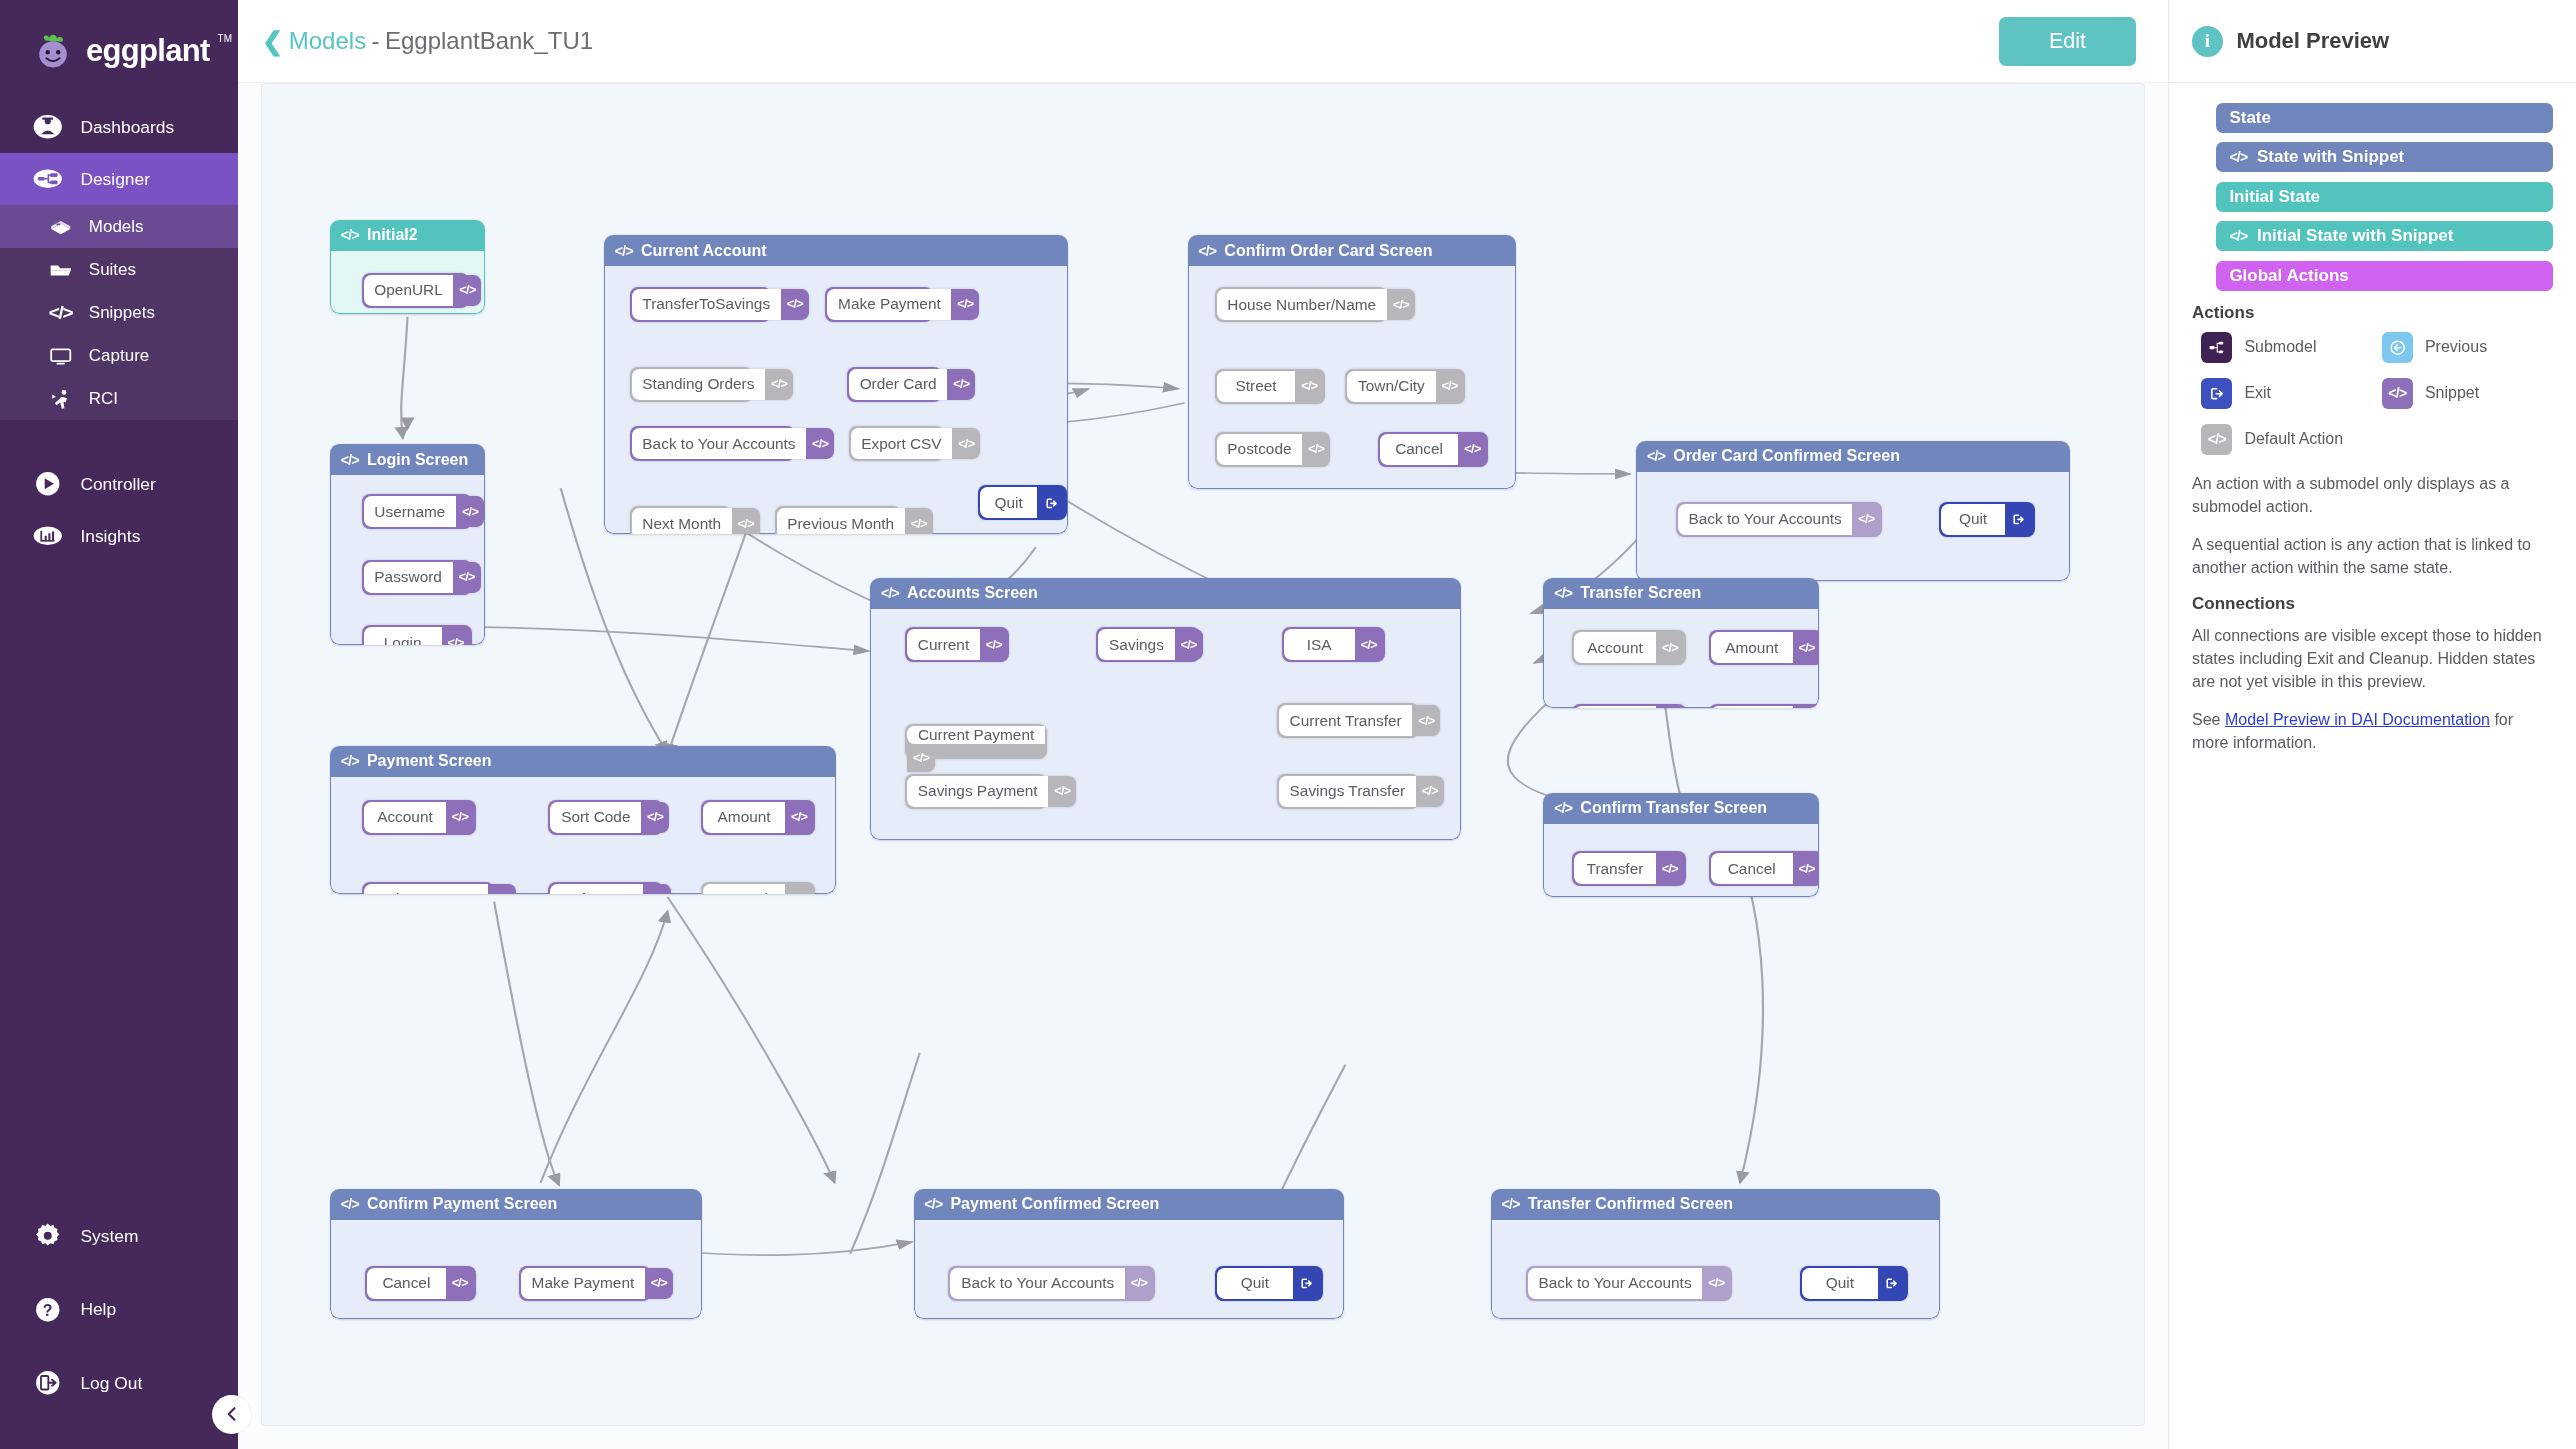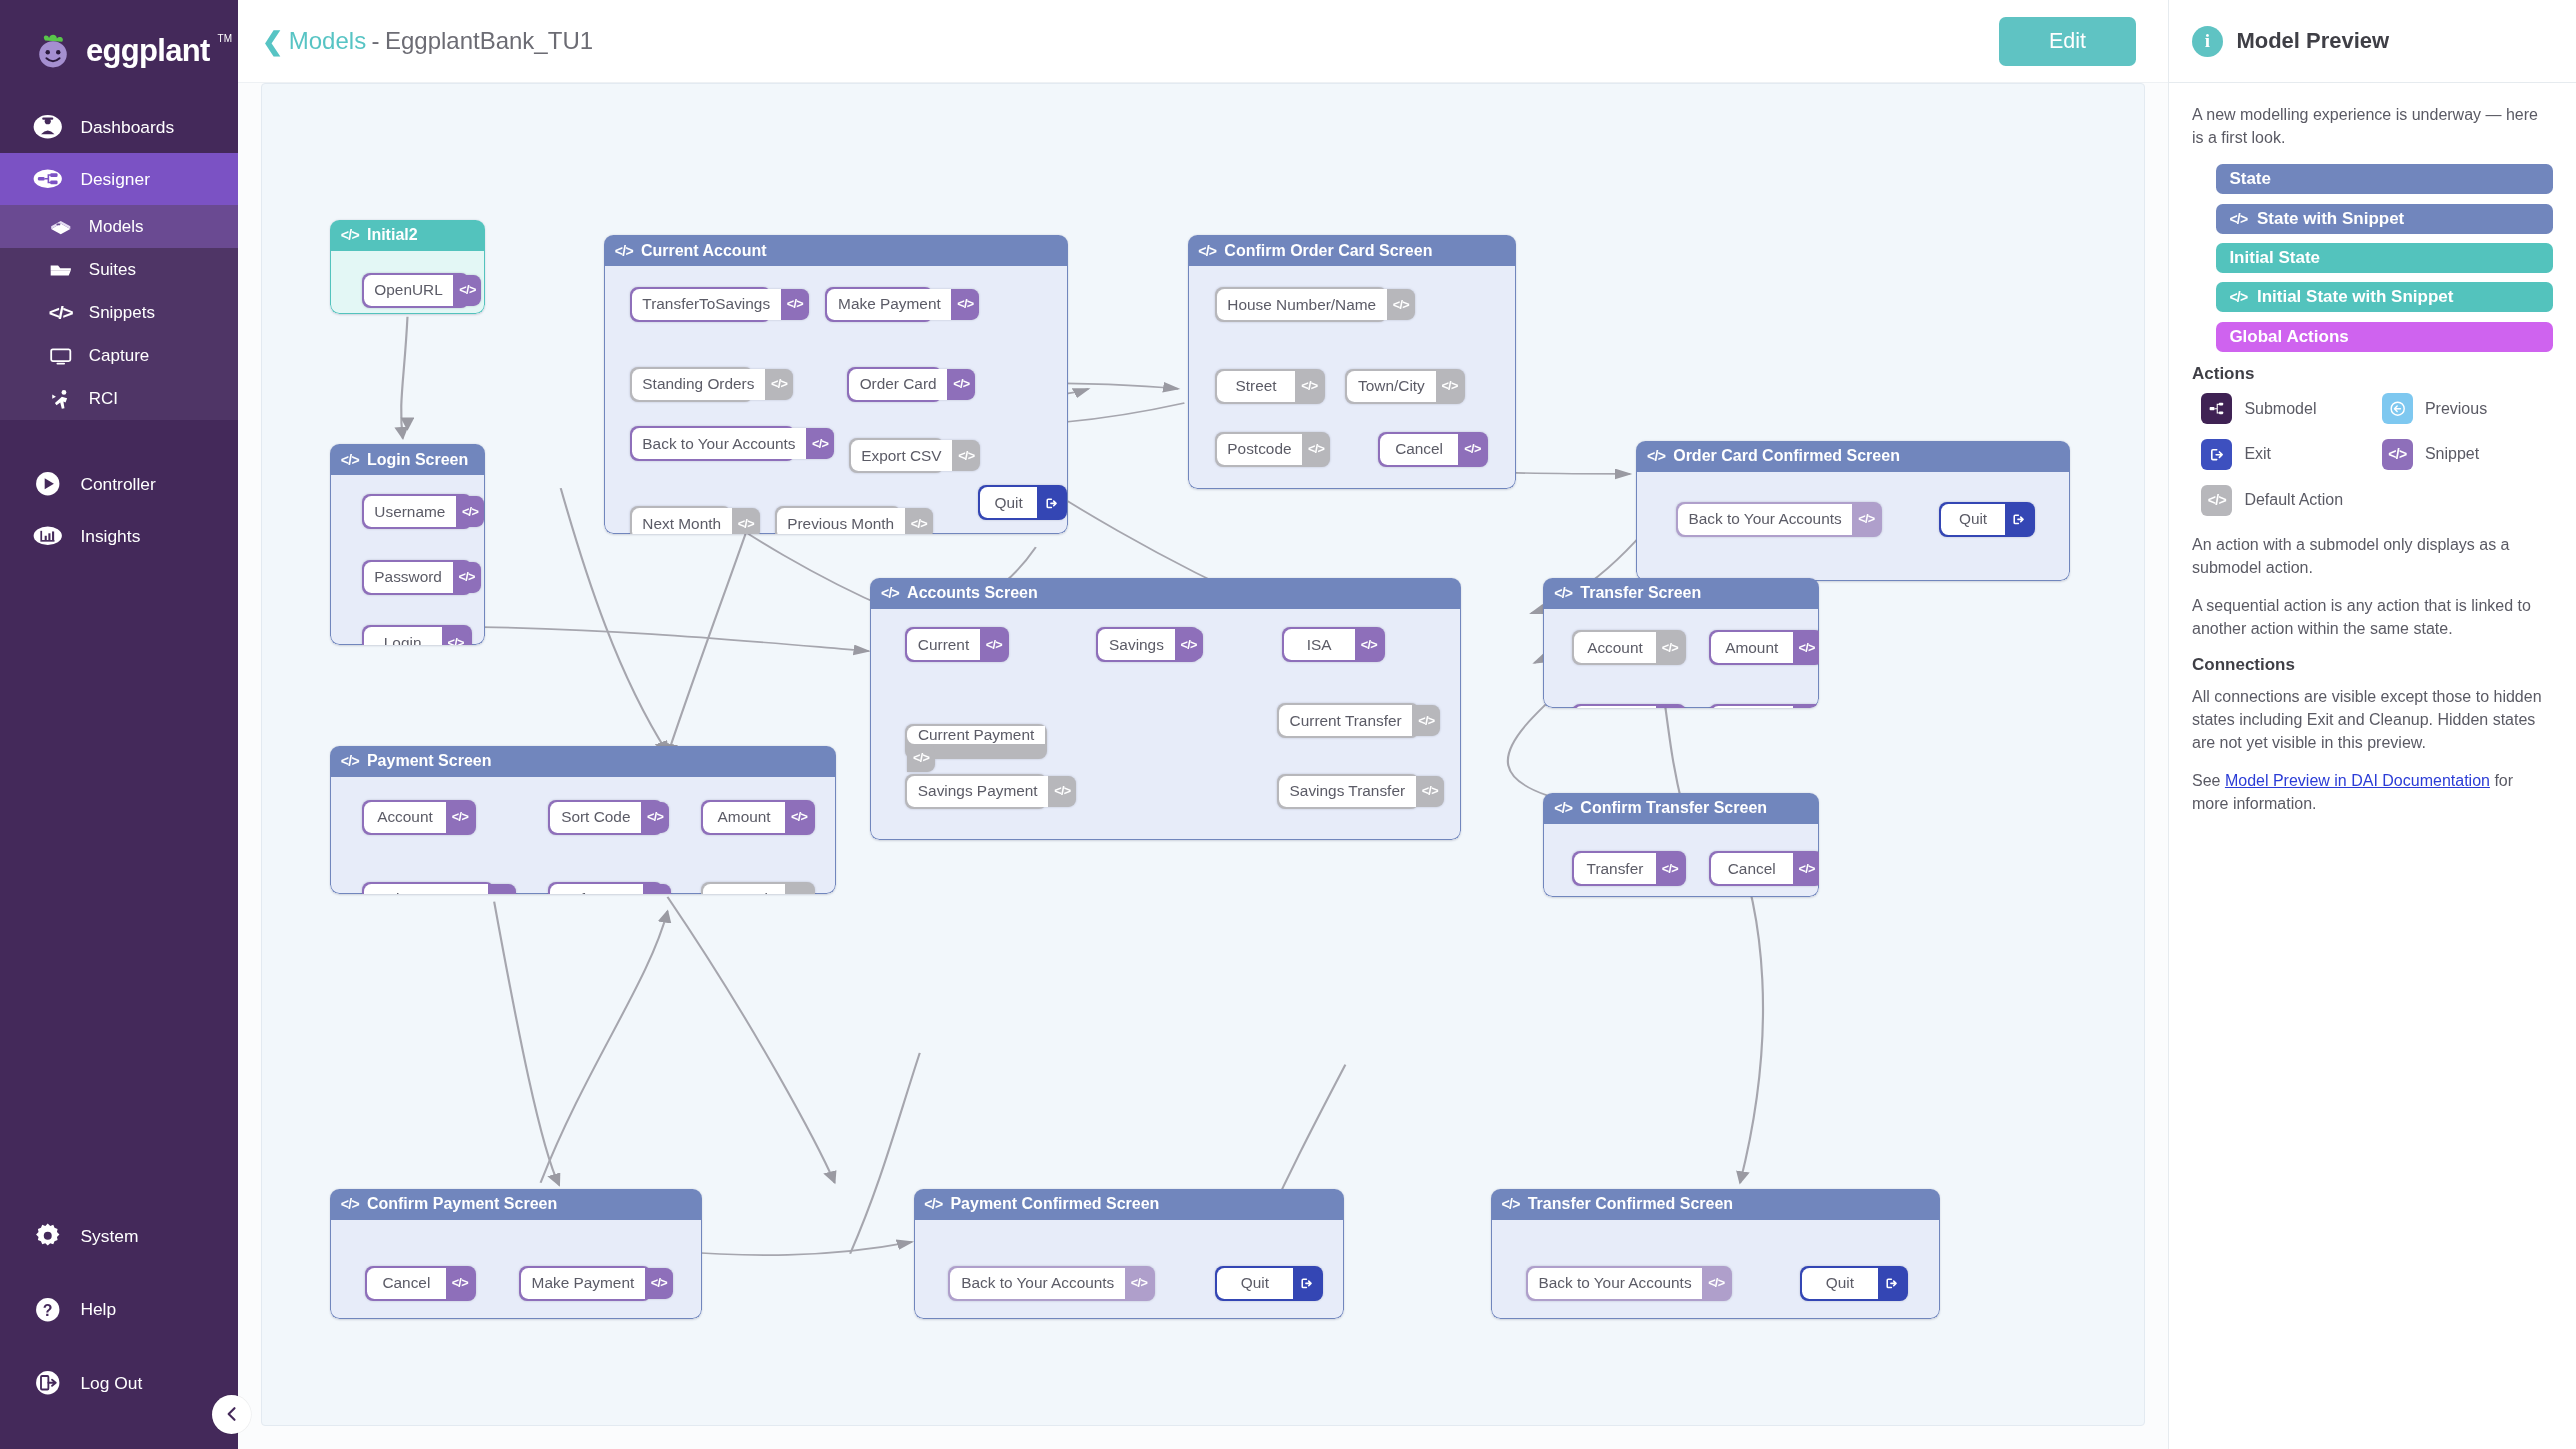--- a/index.html
+++ b/index.html
@@ -395,21 +395,21 @@
                 <span class="badge">&lt;/&gt;</span>
               </div>
               <div class="pill snippet" style="left: 52.3333%; top: 37.6812%; width: 20.6667%;">
                 <span class="lbl">Order Card</span>
                 <span class="badge">&lt;/&gt;</span>
               </div>
               <div class="pill snippet" style="left: 5.33333%; top: 59.9034%; width: 35.6667%;">
                 <span class="lbl">Back to Your Accounts</span>
                 <span class="badge">&lt;/&gt;</span>
               </div>
-              <div class="pill default" style="left: 52.6667%; top: 59.9034%; width: 20.6667%; margin-top: 12px;">
+              <div class="pill default" style="left: 52.6667%; top: 59.9034%; width: 20.6667%;">
                 <span class="lbl">Export CSV</span>
                 <span class="badge">&lt;/&gt;</span>
               </div>
               <div class="pill exit" style="left: 80.6667%; top: 82.1256%; width: 19.3333%;">
                 <span class="lbl">Quit</span>
                 <span class="badge">
                   <svg viewBox="0 0 32 32" width="14.8" height="14.8">
                     <path d="M16 7 H9 a2 2 0 0 0-2 2v14a2 2 0 0 0 2 2h7" stroke="#fff" stroke-width="3.4" fill="none" stroke-linecap="round"></path>
                     <path d="M15 16h11M21 11l5 5-5 5" stroke="#fff" stroke-width="3.4" fill="none" stroke-linecap="round" stroke-linejoin="round"></path>
                   </svg>
@@ -643,21 +643,20 @@
         </div>
     </div>
   </section>
 
   <aside class="rpanel">
     <div class="rp-head">
       <span class="info-dot">i</span>
       <span class="rp-title">Model Preview</span>
     </div>
     <div class="rp-body">
-      <p class="rp-p">A new modelling experience is underway — here is a first look.</p>
 
       <div class="legend-chip state">
         <span>State</span>
       </div>
       <div class="legend-chip state">
         <span class="code-glyph">&lt;/&gt;</span>
         <span>State with Snippet</span>
       </div>
       <div class="legend-chip init">
         <span>Initial State</span>

